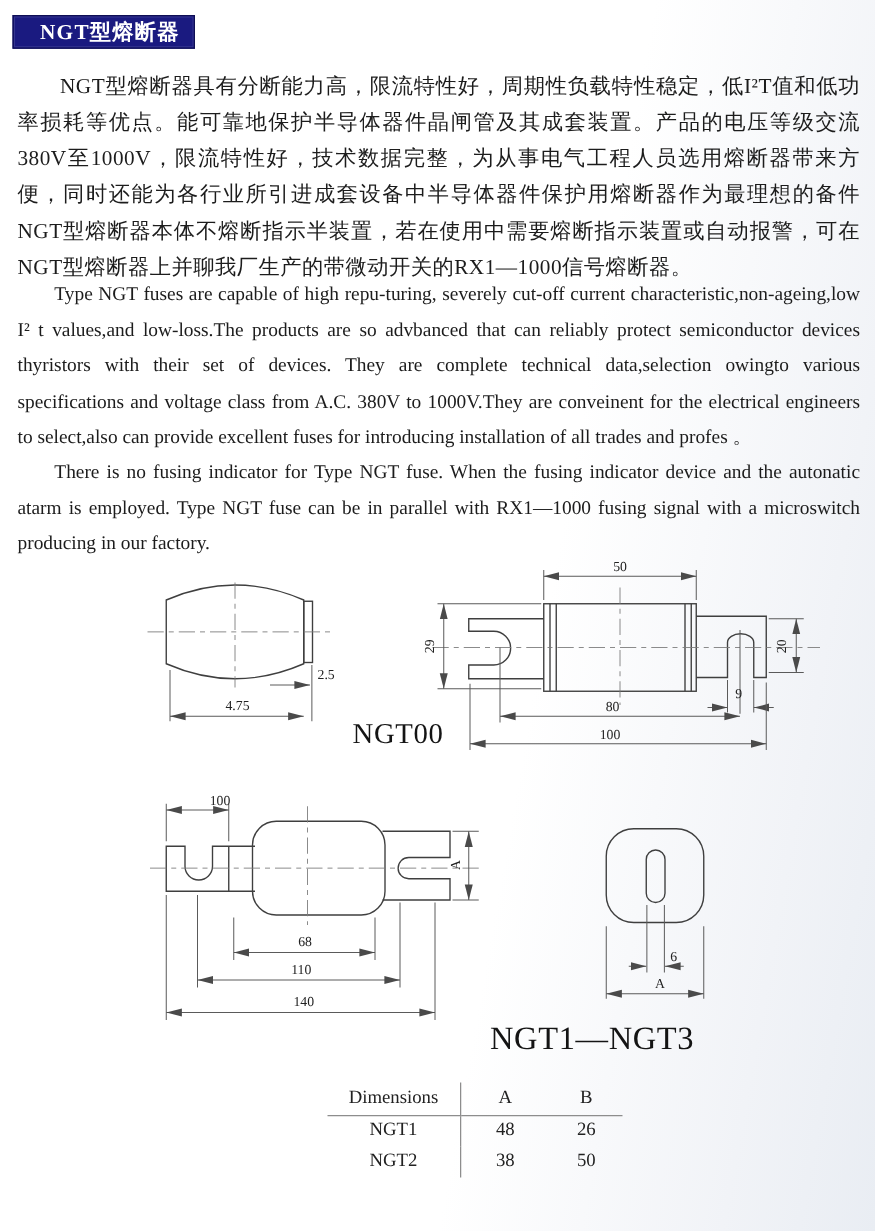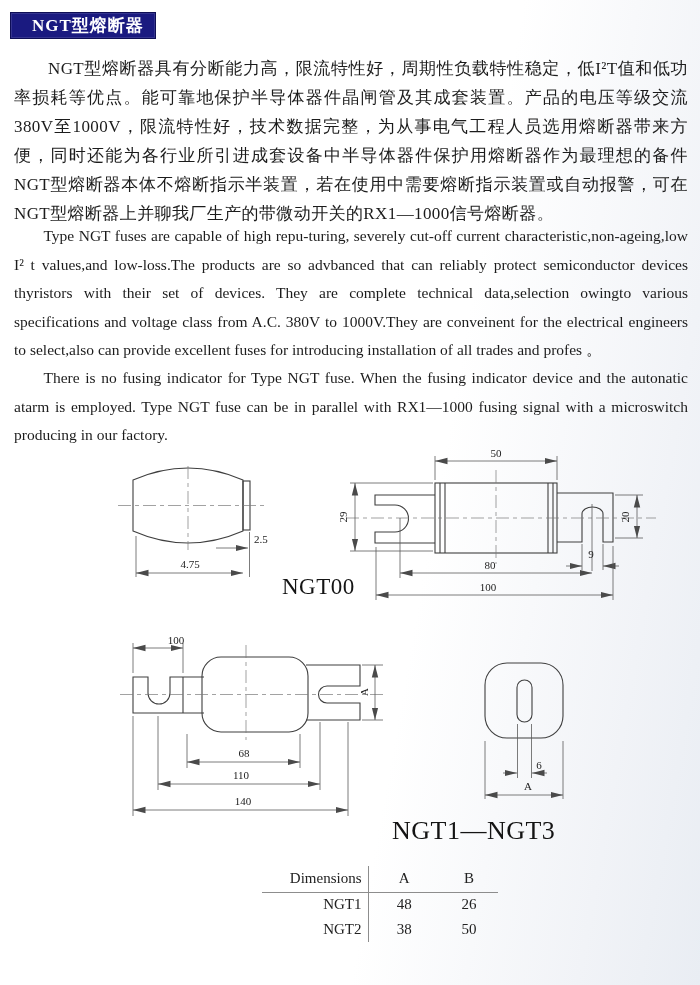--- a/index.html
+++ b/index.html
@@ -31,21 +31,21 @@
   svg.drawings { position:absolute; left:0; top:440px; }
   svg .ln  { fill:none; stroke:#3f3f3f; stroke-width:1.1; }
   svg .dim { fill:none; stroke:#5a5a5a; stroke-width:.8; }
   svg .cl  { fill:none; stroke:#7a7a7a; stroke-width:.7; stroke-dasharray:13 4 4 4; }
   svg text.dt { font-family:"Liberation Serif", serif; font-size:11px; fill:#222; }
   .dim-table {
     position:absolute; left:262px; top:866px;
     border-collapse:collapse; font-size:15px; color:#222;
   }
   .dim-table td { text-align:center; height:25px; padding:0 6px; }
-  .dim-table .c1 { width:106px; border-right:1px solid #8d8d8d;text-align:right; }
+  .dim-table .c1 { width:106px; border-right:1px solid #8d8d8d; }
   .dim-table .ca { width:72px; }
   .dim-table .cb { width:58px; }
   .dim-table tr.hd td { border-bottom:1px solid #8d8d8d; height:26px; }
 </style>
 </head>
 <body>
 
 <div class="page">
 
   <div class="header-bar">

